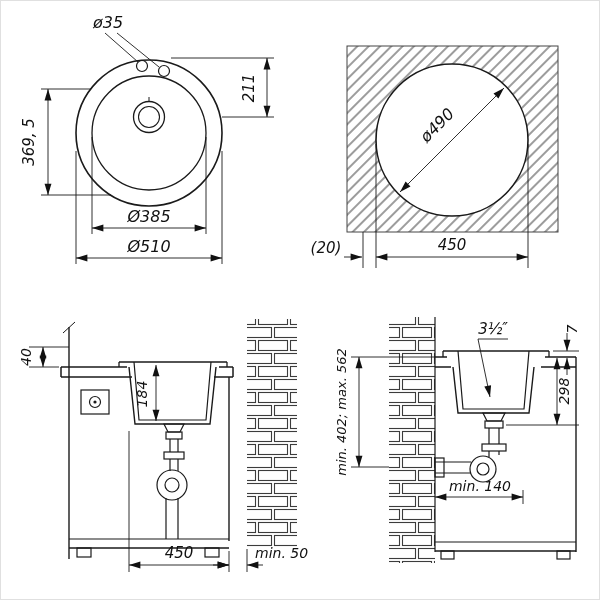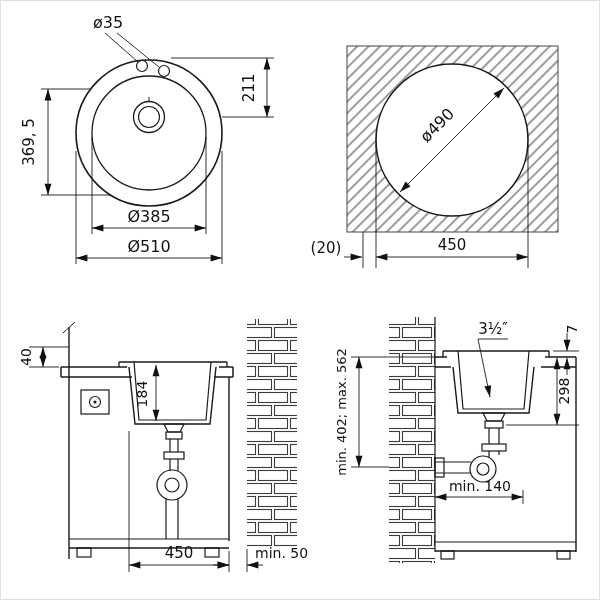--- a/index.html
+++ b/index.html
@@ -1,19 +1,19 @@
 <!DOCTYPE html>
 <html><head>
 <meta charset="utf-8">
 <style>
   html,body { margin:0; padding:0; background:#fff; }
   .canvas {
     width:600px; height:600px; background:#ffffff;
     border:1px solid #e0e0e0; box-sizing:border-box;
-    position:relative; overflow:hidden;
+    position:relative; overflow:hidden;font-style:italic;
   }
   svg { display:block; }
   text {
     font-family:"DejaVu Sans","Liberation Sans",sans-serif;
     fill:#111; stroke:none;
   }
   .t13{font-size:13px;} .t14{font-size:14px;} .t15{font-size:15px;} .t16{font-size:16px;}
 </style>
 </head>
 <body>

